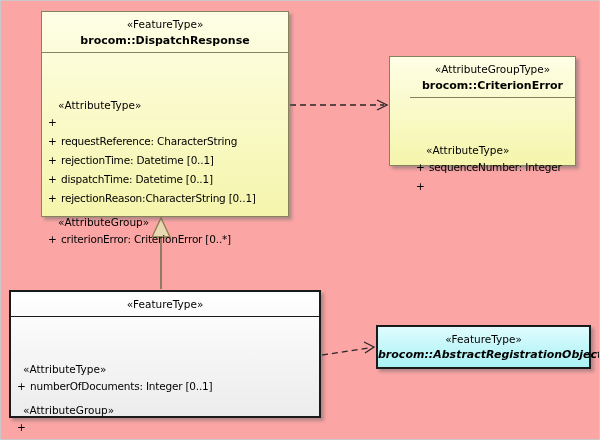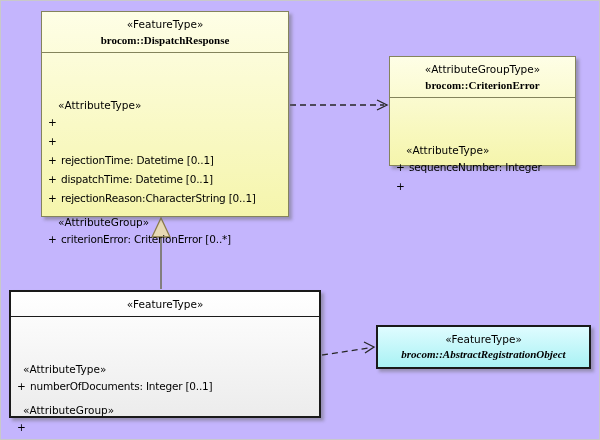--- a/index.html
+++ b/index.html
@@ -1,35 +1,35 @@
 <!DOCTYPE html>
 <html><head>
 <meta charset="utf-8">
 <style>
   html,body{margin:0;padding:0;}
   body{font-family:"DejaVu Sans","Liberation Sans",sans-serif;background:#fff;}
-  .canvas{position:relative;width:600px;height:440px;background:#c4b5fd;border:1px solid #c9c9c9;overflow:hidden;box-sizing:border-box;}
+  .canvas{position:relative;width:600px;height:440px;background:#fca5a5;border:1px solid #c9c9c9;overflow:hidden;box-sizing:border-box;}
   svg.connectors{position:absolute;left:0;top:0;width:600px;height:440px;}
   .uml-box{position:absolute;color:#000;font-size:10.5px;line-height:1;box-sizing:border-box;}
   .box-yellow{background:linear-gradient(180deg,#fefee6 0%,#f5f5ac 100%);border:1px solid #84845c;box-shadow:3px 3px 3px rgba(100,100,100,0.45);}
   .box-gray{background:linear-gradient(180deg,#ffffff 0%,#ececec 100%);border:2px solid #1a1a1a;box-shadow:3px 3px 3px rgba(100,100,100,0.45);}
   .box-cyan{background:linear-gradient(180deg,#dffcff 0%,#a9f2f4 100%);border:2px solid #1a1a1a;box-shadow:3px 3px 3px rgba(100,100,100,0.45);}
   .box-header{text-align:center;padding:7px 2px 6px;border-bottom:1px solid #84845c;}
   .box-gray .box-header{border-bottom-color:#1a1a1a;}
   .stereotype{font-size:10.5px;}
-  .class-name{font-weight:bold;font-size:11px;margin-top:5px;font-family:Liberation Serif, serif;}
+  .class-name{font-weight:bold;font-size:11px;margin-top:5px;}
   .box-body{padding-top:2px;margin-top:36px;}
   .section-heading{padding-left:16px;margin-top:6px;line-height:16px;}
   .attr-row{display:flex;line-height:19px;white-space:nowrap;}
   .vis{width:13px;padding-left:6px;flex:none;}
   .attr-text{letter-spacing:-0.2px;}
   .center-box{display:flex;flex-direction:column;justify-content:center;height:100%;text-align:center;}
   .italic-name .class-name{font-style:italic;}
   #box-dispatch-response{left:40px;top:10px;width:248px;height:206px;}
-  #box-criterion-error{left:388px;top:55px;width:187px;height:110px;}
+  #box-criterion-error{left:388px;top:55px;width:187px;height:110px;padding-left:20px;}
   #box-dcr{left:8px;top:289px;width:312px;height:128px;}
   #box-aro{left:375px;top:324px;width:215px;height:44px;}
   #box-dcr .section-heading{padding-left:12px;}
 </style>
 </head>
 <body>
 
 <div class="canvas">
 
   <svg class="connectors" viewBox="0 0 600 440">
@@ -52,20 +52,21 @@
       <div class="stereotype">«FeatureType»</div>
       <div class="class-name">brocom::DispatchResponse</div>
     </div>
     <div class="box-body">
       <div class="section-heading">«AttributeType»</div>
       <div class="attr-row">
         <span class="vis">+</span>
       </div>
       <div class="attr-row">
         <span class="vis">+</span>
+        <span class="attr-text">requestReference: CharacterString</span>
       </div>
       <div class="attr-row">
         <span class="vis">+</span>
         <span class="attr-text">rejectionTime: Datetime [0..1]</span>
       </div>
       <div class="attr-row">
         <span class="vis">+</span>
         <span class="attr-text">dispatchTime: Datetime [0..1]</span>
       </div>
       <div class="attr-row">

